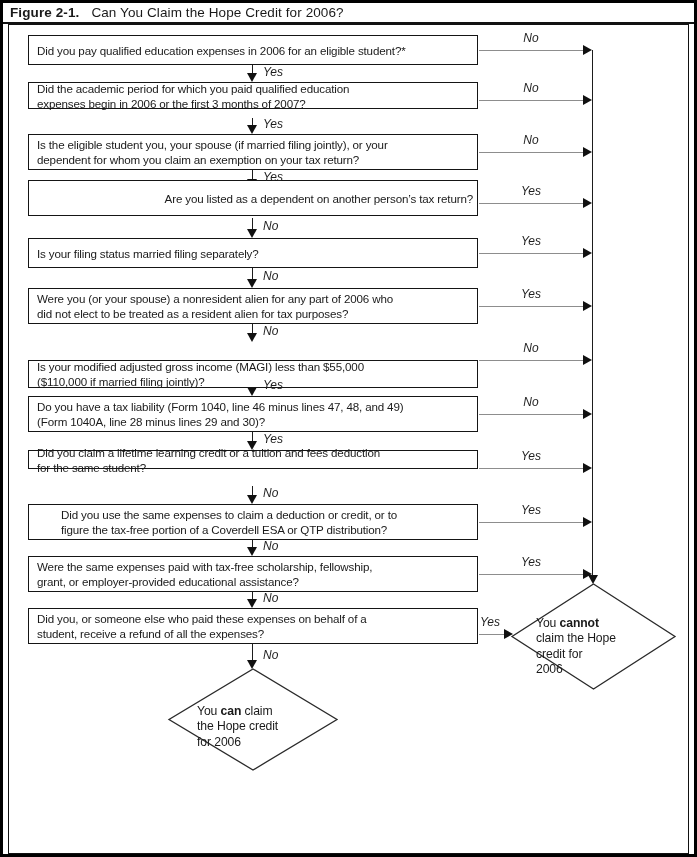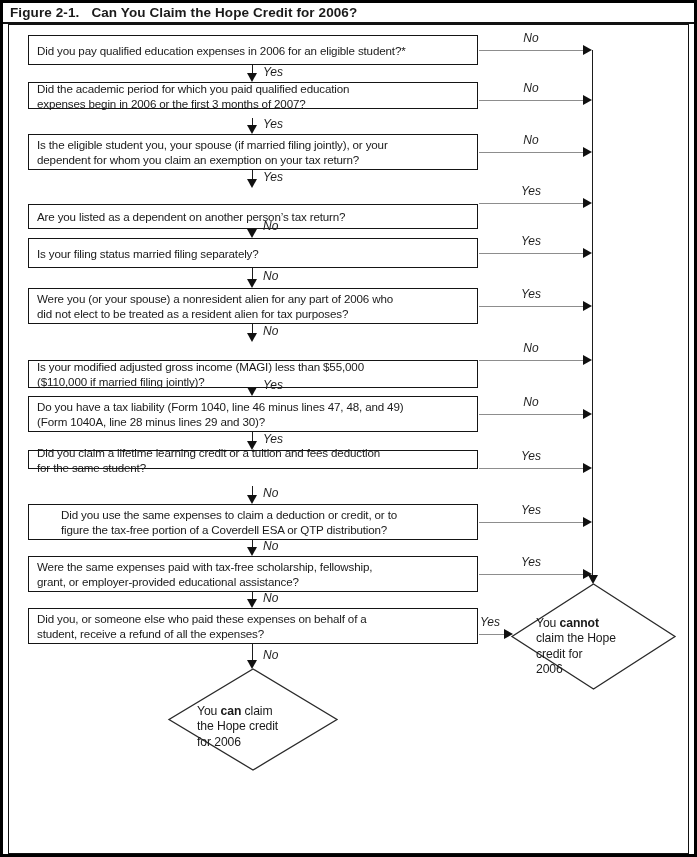--- a/index.html
+++ b/index.html
@@ -8,21 +8,21 @@
     font-family:"Liberation Sans","DejaVu Sans",sans-serif;color:#1a1a1a;
     overflow:hidden;
   }
   .outer-frame{position:absolute;inset:0;border:3px solid #000;pointer-events:none;z-index:50;}
   .title-row{
     position:absolute;left:3px;top:3px;width:691px;height:19px;
     border-bottom:2px solid #111;display:flex;align-items:center;
     padding-left:7px;box-sizing:content-box;background:#fff;z-index:5;
   }
   .fig-label{font-size:13.5px;font-weight:600;letter-spacing:.1px;}
-  .fig-title{font-size:13.5px;font-weight:700;margin-left:12px;letter-spacing:.1px;}
+  .fig-title{font-size:13.5px;font-weight:400;margin-left:12px;letter-spacing:.1px;}
   .inner-rect{position:absolute;left:8px;top:24px;width:679px;height:828px;border:1px solid #111;}
   .qbox{
     position:absolute;left:28px;width:450px;box-sizing:border-box;
     border:1px solid #151515;background:#fff;display:flex;align-items:center;
     padding:0 4px 0 8px;z-index:3;
   }
   .qtext{
     font-size:11.6px;line-height:15px;letter-spacing:-.15px;white-space:pre-line;
   }
   .hshaft{position:absolute;height:0;border-top:1.4px solid #8d8d8d;z-index:1;}
@@ -92,21 +92,21 @@
       <div class="qbox" style="top: 134px; height: 36px;">
         <div class="qtext" style="position: static;">Is the eligible student you, your spouse (if married filing jointly), or your
 dependent for whom you claim an exemption on your tax return?</div>
       </div>
       <div class="hshaft" style="left: 479px; top: 152px; width: 104px;"></div>
       <div class="arr-right" style="left: 583px; top: 147px;"></div>
       <div class="branch-label hlabel" style="left: 479px; top: 133px; width: 104px;">No</div>
       <div class="vshaft" style="left: 252px; top: 170px; height: 10px;"></div>
       <div class="arr-down" style="left: 247px; top: 179px;"></div>
       <div class="branch-label" style="left: 263px; top: 170px;">Yes</div>
-      <div class="qbox" style="top: 204px; height: 25px;">
+      <div class="qbox" style="top: 180px; height: 36px; justify-content: flex-end;">
         <div class="qtext" style="position: static;">Are you listed as a dependent on another person’s tax return?</div>
       </div>
       <div class="hshaft" style="left: 479px; top: 203px; width: 104px;"></div>
       <div class="arr-right" style="left: 583px; top: 198px;"></div>
       <div class="branch-label hlabel" style="left: 479px; top: 184px; width: 104px;">Yes</div>
       <div class="vshaft" style="left: 252px; top: 218px; height: 12px;"></div>
       <div class="arr-down" style="left: 247px; top: 229px;"></div>
       <div class="branch-label" style="left: 263px; top: 219px;">No</div>
       <div class="qbox" style="top: 238px; height: 30px;">
         <div class="qtext" style="position: static;">Is your filing status married filing separately?</div>

